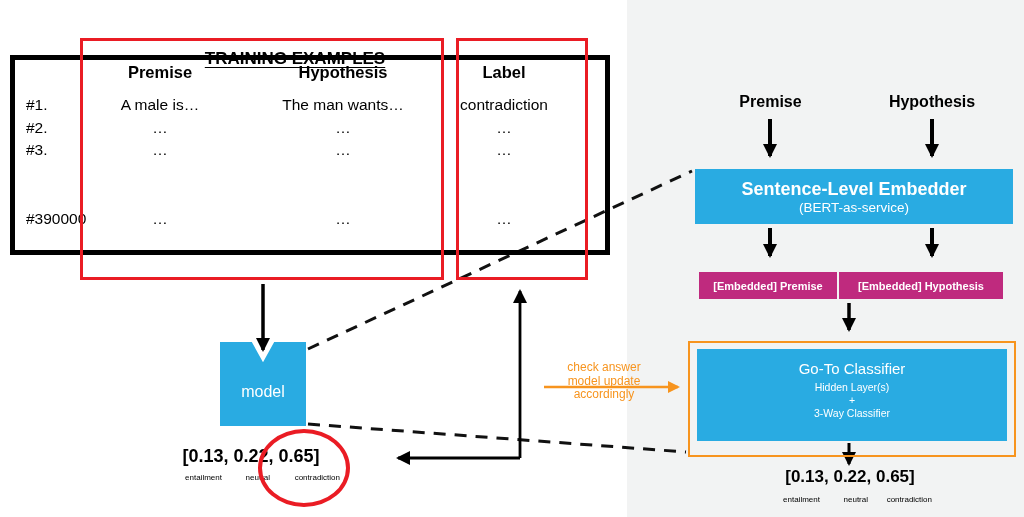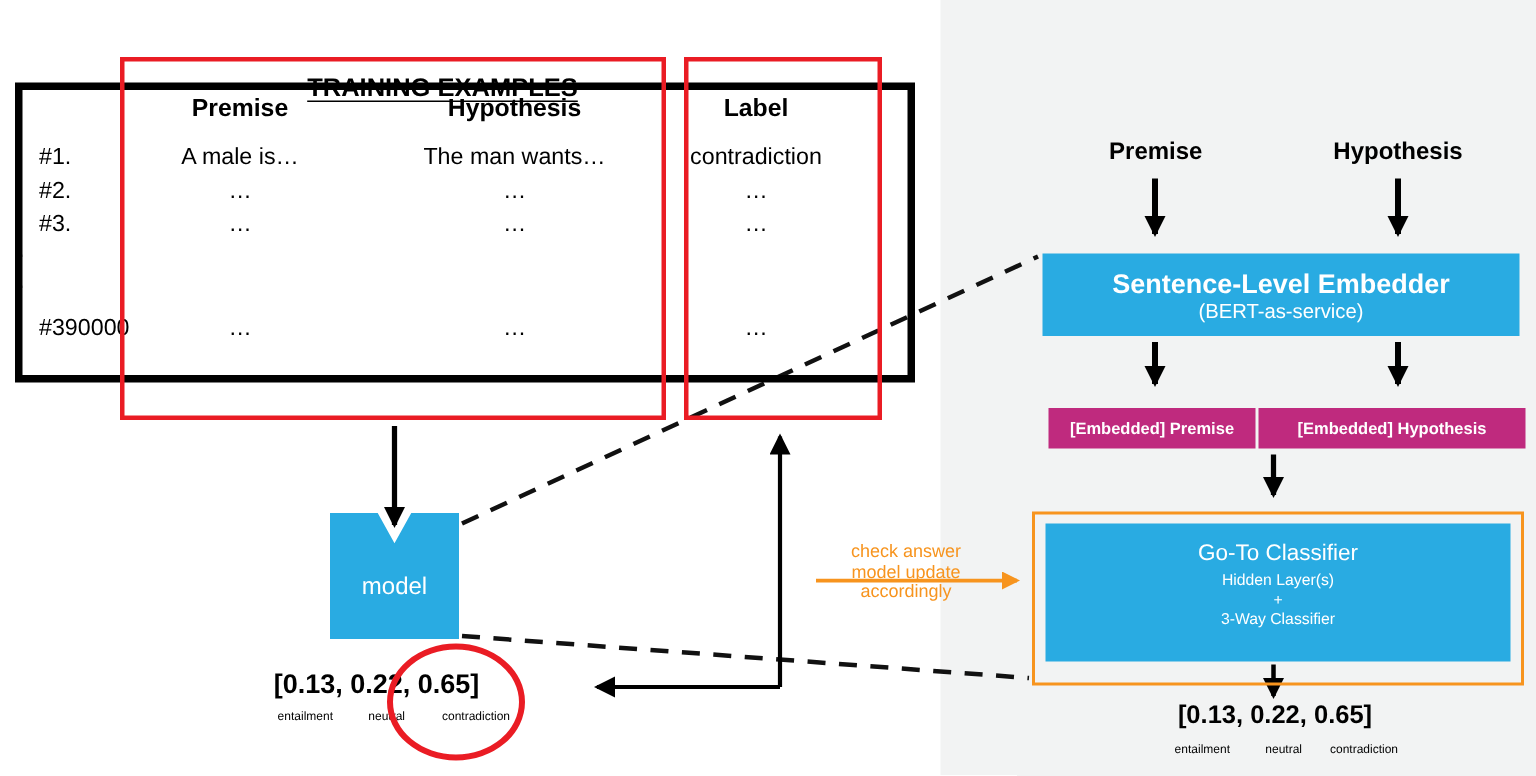--- a/index.html
+++ b/index.html
@@ -117,21 +117,21 @@
   <div class="col-label" style="left:728px;top:93px;width:85px;">Premise</div>
   <div class="col-label" style="left:876px;top:93px;width:112px;">Hypothesis</div>
 
   <div class="embedder">
     <div class="l1">Sentence-Level Embedder</div>
     <div class="l2">(BERT-as-service)</div>
   </div>
 
   <div class="emb-chip" style="left:699px;width:138px;">[Embedded] Premise</div>
   <div class="plus-sign">+</div>
-  <div class="emb-chip" style="left:839px;width:178px;">[Embedded] Hypothesis</div>
+  <div class="emb-chip" style="left:839px;width:164px;">[Embedded] Hypothesis</div>
 
   <div class="goto-outer"></div>
   <div class="goto-inner">
     <div class="t">Go-To Classifier</div>
     <div class="s">Hidden Layer(s)</div>
     <div class="s">+</div>
     <div class="s">3-Way Classifier</div>
   </div>
 
   <div class="scores" style="left:760px;top:467px;width:180px;font-size:17px;">[0.13, 0.22, 0.65]</div>

